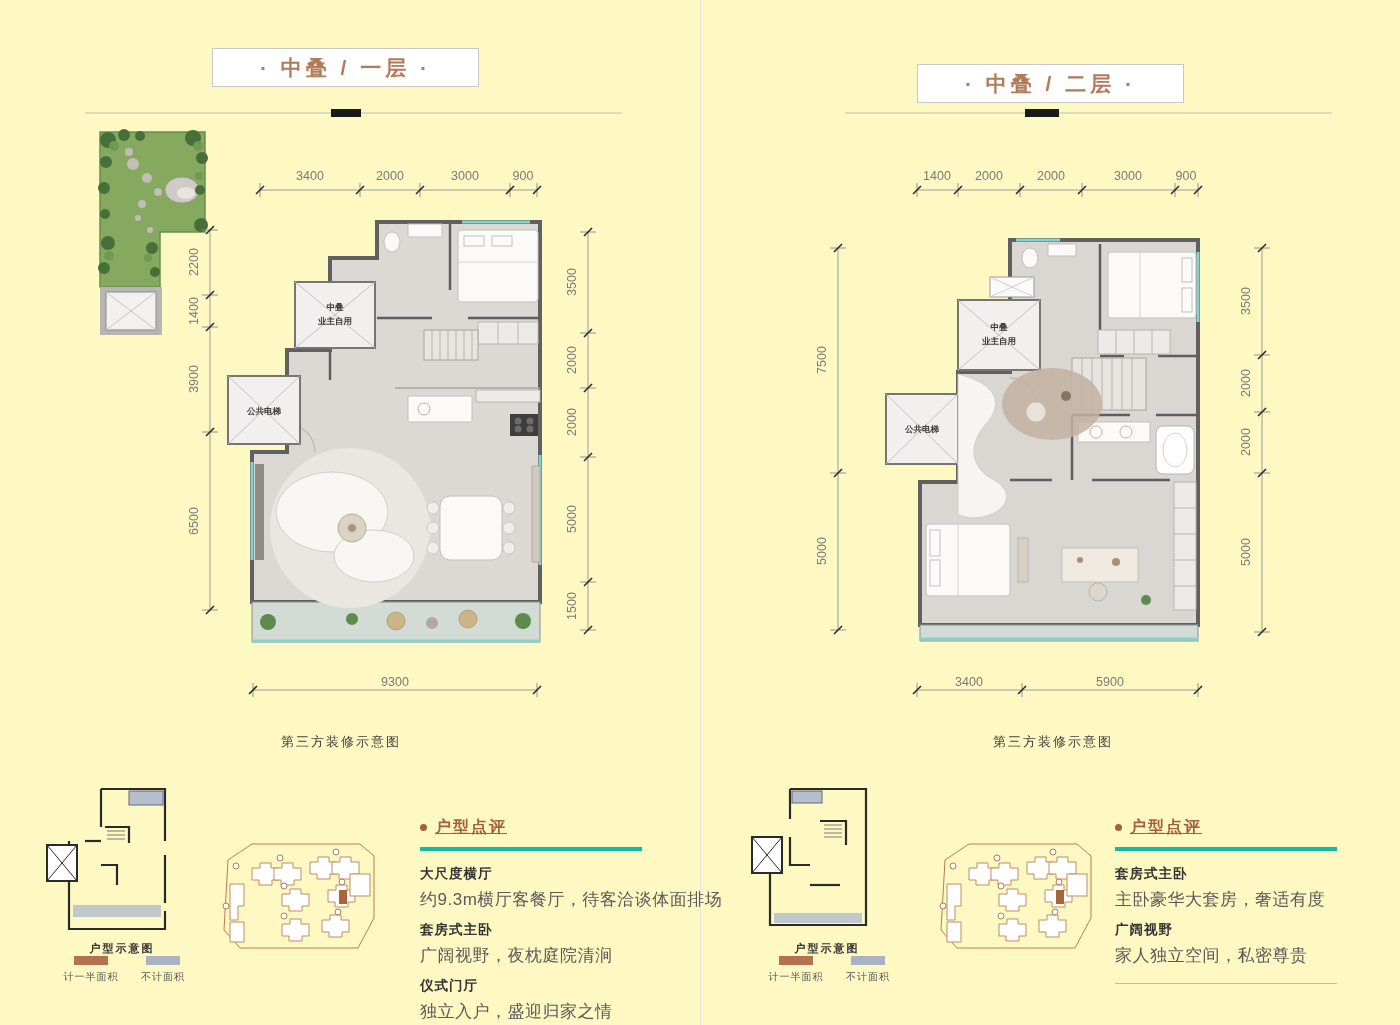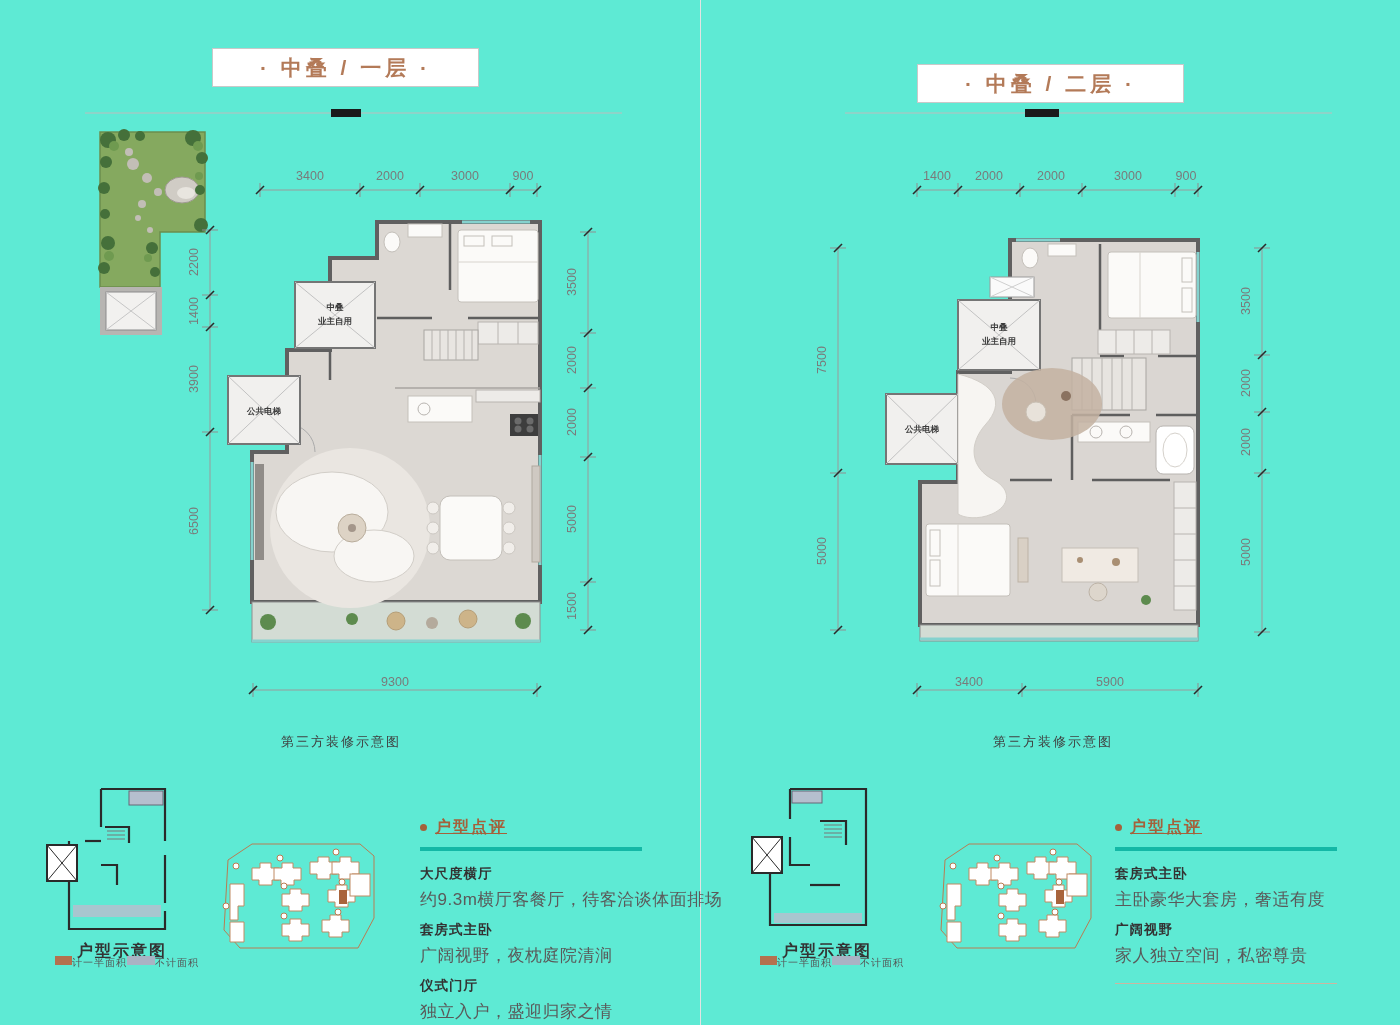--- a/index.html
+++ b/index.html
@@ -1,26 +1,26 @@
 <!DOCTYPE html>
 <html><head>
 <meta charset="utf-8">
 <style>
   html,body{margin:0;padding:0;background:#fff;}
   body{font-family:"Liberation Sans","DejaVu Sans",sans-serif;}
-  .page{position:relative;width:1400px;height:1025px;background:#5eead4;overflow:hidden;}
+  .page{position:relative;width:1400px;height:1025px;background:#fef9c3;overflow:hidden;}
   .abs{position:absolute;}
   .vdivider{position:absolute;left:700px;top:0;width:1px;height:1025px;background:#e3e3e3;}
   .title-box{position:absolute;width:265px;height:37px;border:1px solid #c9c9c9;background:#fff;
     display:flex;align-items:center;justify-content:center;color:#b37a58;font-size:21px;
     font-weight:bold;letter-spacing:4px;}
   .caption{position:absolute;font-size:13px;color:#3f3f3f;letter-spacing:2px;text-align:center;width:220px;}
-  .thumb-label{position:absolute;font-size:16px;font-weight:bold;color:#333;letter-spacing:2px;text-align:center;width:120px;}
+  .thumb-label{position:absolute;font-size:11px;font-weight:bold;color:#333;letter-spacing:2px;text-align:center;width:120px;}
   .legend{position:absolute;display:flex;}
-  .legend-item{width:72px;display:flex;flex-direction:row;align-items:center;}
+  .legend-item{width:72px;display:flex;flex-direction:column;align-items:center;}
   .swatch{width:34px;height:9px;margin-bottom:5px;}
   .sw-half{background:#b4714e;}
   .sw-none{background:#a9b3c4;}
   .legend-label{font-size:10px;color:#555;letter-spacing:1px;white-space:nowrap;}
   .review{position:absolute;width:222px;}
   .review-head{display:flex;align-items:center;color:#a4613b;font-size:16px;font-weight:bold;
     letter-spacing:2px;margin-bottom:9px;text-decoration:underline;}
   .bullet{width:7px;height:7px;border-radius:50%;background:#a4613b;margin-right:8px;flex:0 0 auto;}
   .review-body{border-top:4px solid #14b8a6;border-bottom:1px solid #cdb6a0;padding:4px 0 16px;}
   .ri-title{font-size:13.5px;font-weight:bold;color:#333;margin-top:10px;letter-spacing:1px;}

